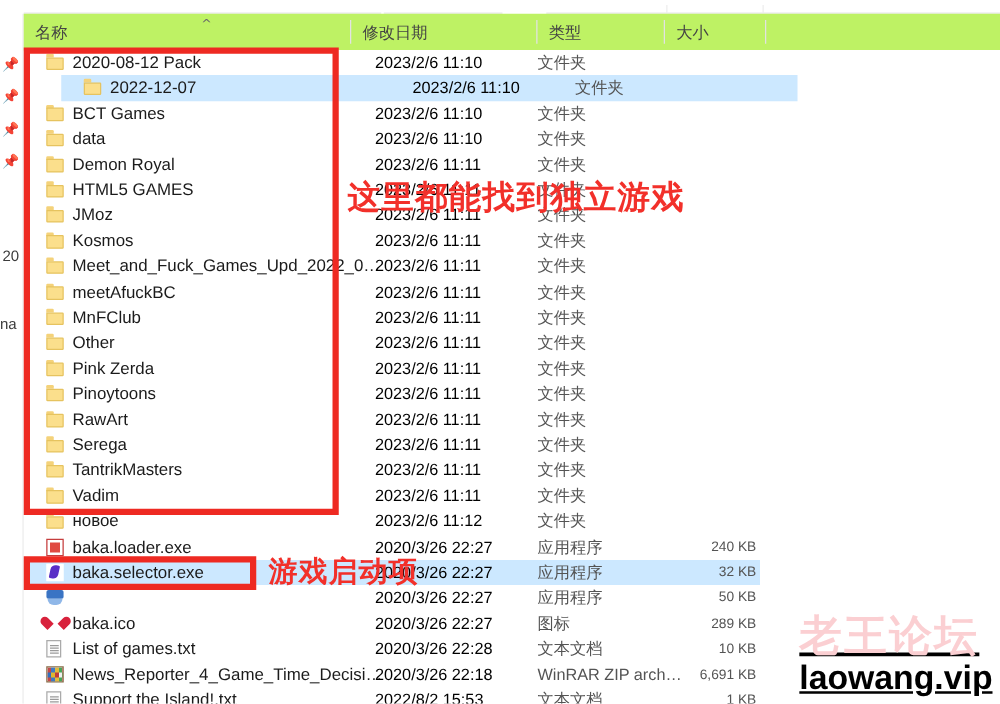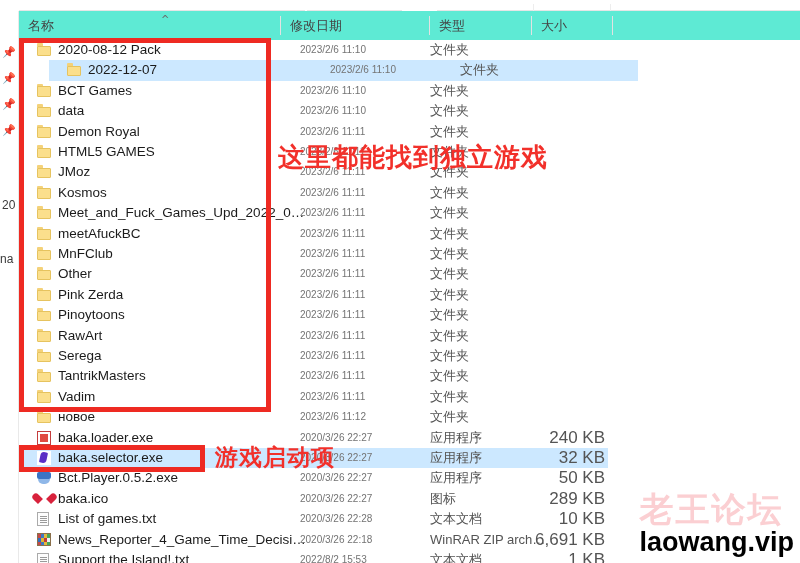--- a/index.html
+++ b/index.html
@@ -75,21 +75,21 @@
     background: #e9e9e9;
   }
 
   
   .colheader {
     position: absolute;
     left: 19px;
     top: 11px;
     width: 781px;
     height: 29px;
-    background: #5eead4;
+    background: #bef264;
     border-bottom: 1px solid #e4e4e4;
     text-align: center;
   }
   .colheader .hcell {
     position: absolute;
     top: 0;
     height: 29px;
     display: flex;
     align-items: center;
     font-size: 13px;
@@ -151,40 +151,40 @@
     top: 1px;
     font-size: 13.5px;
     color: #1b1b1b;
     white-space: nowrap;
     line-height: 18px;
   }
   .row .dt {
     position: absolute;
     left: 281px;
     top: 1px;
-    font-size: 10px;
-    color: #737373;
+    font-size: 13px;
+    color: #000000;
     white-space: nowrap;
     line-height: 18px;
   }
   .row .tp {
     position: absolute;
     left: 411px;
     top: 1px;
     font-size: 13px;
     color: #545454;
     white-space: nowrap;
     line-height: 18px;
   }
   .row .sz {
     position: absolute;
     left: 500px;
     width: 86px;
     top: 1px;
-    font-size: 17px;
+    font-size: 11px;
     color: #545454;
     text-align: right;
     white-space: nowrap;
     line-height: 18px;
   }
 
   
   .ic-folder {
     width: 15px; height: 13px;
     position: relative;
@@ -365,20 +365,21 @@
     letter-spacing: 1px;
   }
 
   
   .watermark {
     position: absolute;
     right: 6px;
     bottom: 6px;
     text-align: left;
     pointer-events: none;
+    text-decoration: underline;
   }
   .watermark .wm-cn {
     color: #fbcfd2;
     font-size: 34px;
     font-weight: 700;
     line-height: 36px;
     letter-spacing: 2px;
     font-family: "DejaVu Sans", "Liberation Sans", sans-serif;
   }
   .watermark .wm-en {
@@ -612,21 +613,20 @@
       </div>
       <div class="nm">baka.selector.exe</div>
       <div class="dt">2020/3/26 22:27</div>
       <div class="tp">应用程序</div>
       <div class="sz">32 KB</div>
     </div>
     <div class="row" style="top: 428.4px;">
       <div class="icon">
         <div class="ic-bct"></div>
       </div>
-      <div class="nm">Bct.Player.0.5.2.exe</div>
       <div class="dt">2020/3/26 22:27</div>
       <div class="tp">应用程序</div>
       <div class="sz">50 KB</div>
     </div>
     <div class="row" style="top: 448.8px;">
       <div class="icon">
         <div class="ic-heart"></div>
       </div>
       <div class="nm">baka.ico</div>
       <div class="dt">2020/3/26 22:27</div>

